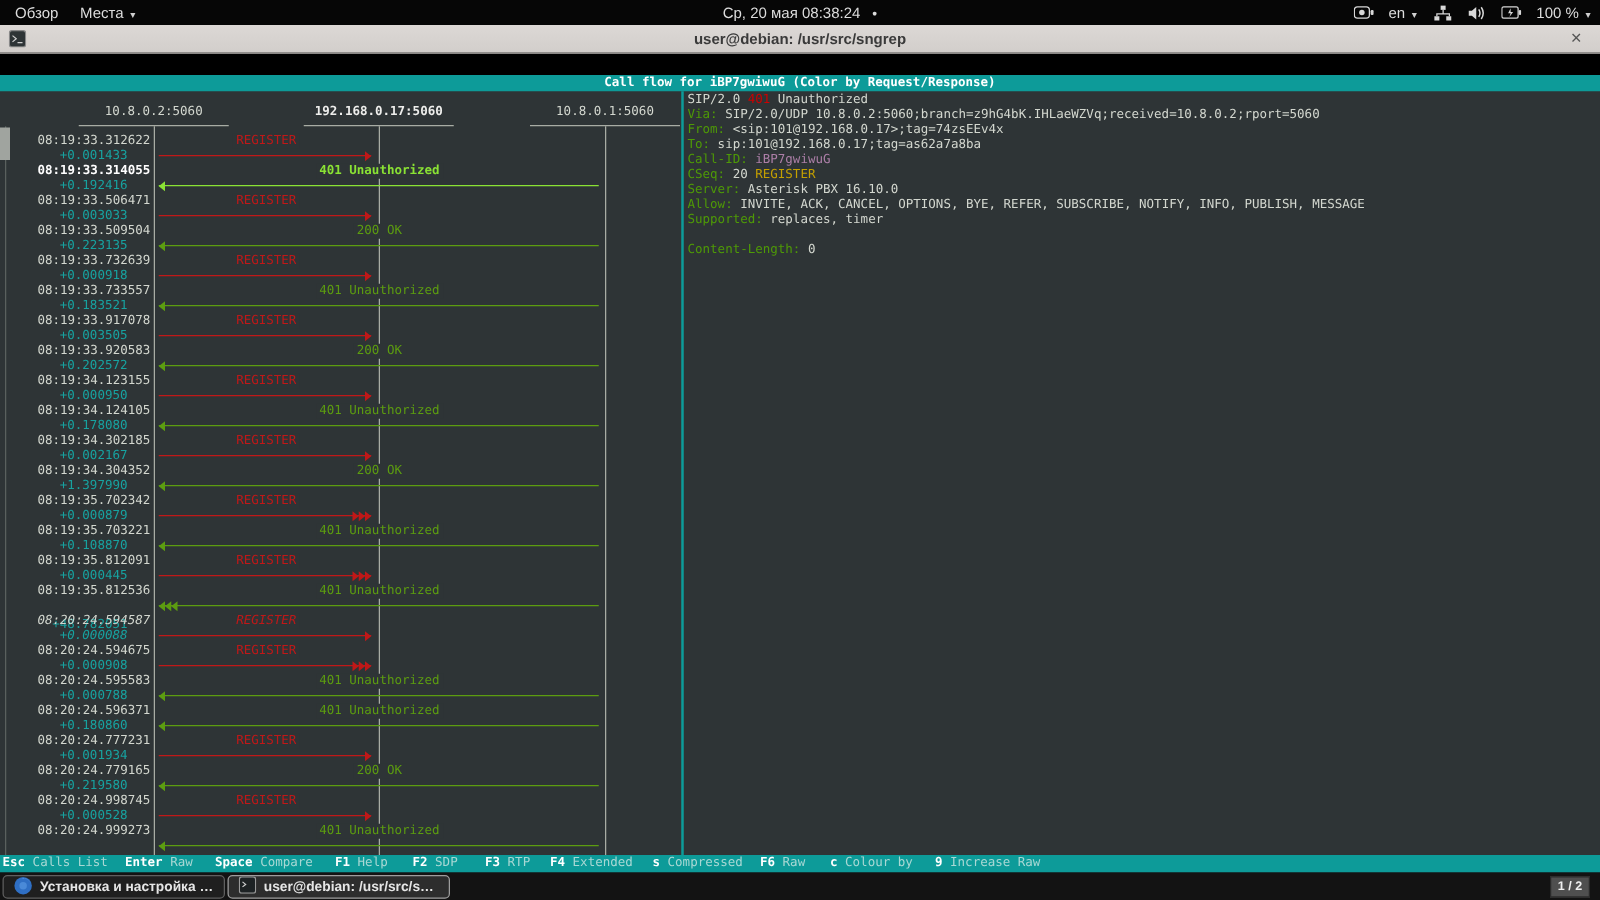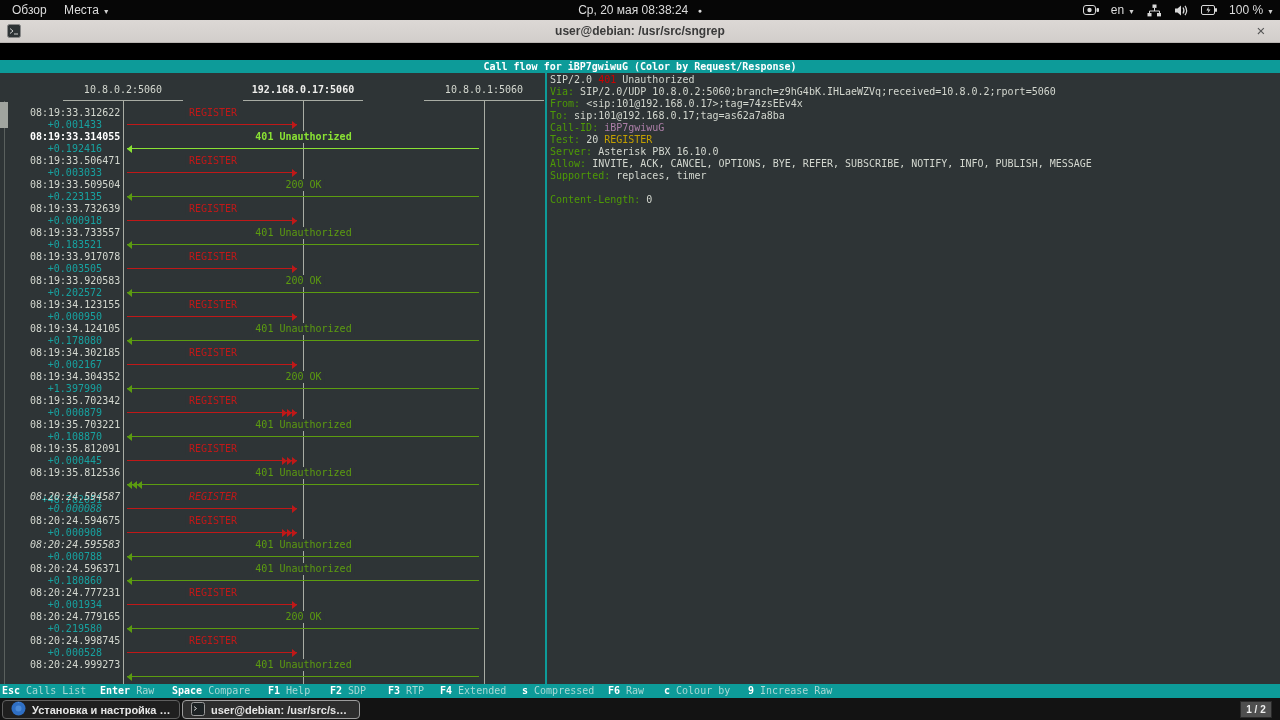--- a/index.html
+++ b/index.html
@@ -319,21 +319,21 @@
           <div class="msg-delta" style="top: 12px;">+0.000908</div>
           <div class="msg-label lbl-req" style="left: 213px; top: 0px;">REGISTER</div>
           <div class="arrow" style="left: 127px; width: 170px; top: 13px;">
             <div class="shaft" style="background: rgb(192, 24, 24);"></div>
             <div class="head" style="border-left: 5px solid rgb(192, 24, 24); right: 0px;"></div>
             <div class="head" style="border-left: 5px solid rgb(192, 24, 24); right: 5px;"></div>
             <div class="head" style="border-left: 5px solid rgb(192, 24, 24); right: 10px;"></div>
           </div>
         </div>
         <div style="position: absolute; left: 0px; top: 466px; width: 545px; height: 24px;">
-          <div class="msg-time" style="top: 0px; font-style: italic;">08:20:24.595583</div>
+          <div class="msg-time" style="top: 0px;">08:20:24.595583</div>
           <div class="msg-delta" style="top: 12px;">+0.000788</div>
           <div class="msg-label lbl-ok" style="left: 303.5px; top: 0px;">401 Unauthorized</div>
           <div class="arrow" style="left: 127px; width: 352px; top: 13px;">
             <div class="shaft" style="background: rgb(92, 156, 16);"></div>
             <div class="head" style="border-right: 5px solid rgb(92, 156, 16); left: 0px;"></div>
           </div>
         </div>
         <div style="position: absolute; left: 0px; top: 490px; width: 545px; height: 24px;">
           <div class="msg-time" style="top: 0px;">08:20:24.596371</div>
           <div class="msg-delta" style="top: 12px;">+0.180860</div>
@@ -379,21 +379,21 @@
           </div>
         </div>
       </div>
     <div id="vsep"></div>
     <div id="detail">
         <div class="dline" style="top: 1px;"><span class="c-fg">SIP/2.0 </span><span class="c-red">401</span><span class="c-fg"> Unauthorized</span></div>
         <div class="dline" style="top: 13px;"><span class="c-key">Via: </span><span class="c-fg">SIP/2.0/UDP 10.8.0.2:5060;branch=z9hG4bK.IHLaeWZVq;received=10.8.0.2;rport=5060</span></div>
         <div class="dline" style="top: 25px;"><span class="c-key">From: </span><span class="c-fg">&lt;sip:101@192.168.0.17&gt;;tag=74zsEEv4x</span></div>
         <div class="dline" style="top: 37px;"><span class="c-key">To: </span><span class="c-fg">sip:101@192.168.0.17;tag=as62a7a8ba</span></div>
         <div class="dline" style="top: 49px;"><span class="c-key">Call-ID: </span><span class="c-mag">iBP7gwiwuG</span></div>
-        <div class="dline" style="top: 61px;"><span class="c-key">Test: </span><span class="c-fg">20 </span><span class="c-yel">REGISTER</span></div>
+        <div class="dline" style="top: 61px;"><span class="c-key">CSeq: </span><span class="c-fg">20 </span><span class="c-yel">REGISTER</span></div>
         <div class="dline" style="top: 73px;"><span class="c-key">Server: </span><span class="c-fg">Asterisk PBX 16.10.0</span></div>
         <div class="dline" style="top: 85px;"><span class="c-key">Allow: </span><span class="c-fg">INVITE, ACK, CANCEL, OPTIONS, BYE, REFER, SUBSCRIBE, NOTIFY, INFO, PUBLISH, MESSAGE</span></div>
         <div class="dline" style="top: 97px;"><span class="c-key">Supported: </span><span class="c-fg">replaces, timer</span></div>
         <div class="dline" style="top: 121px;"><span class="c-key">Content-Length: </span><span class="c-fg">0</span></div>
       </div>
     <div id="keybar">
         <div class="kb" style="left: 2px;"><b>Esc</b><span> Calls List</span></div>
         <div class="kb" style="left: 100px;"><b>Enter</b><span> Raw</span></div>
         <div class="kb" style="left: 172px;"><b>Space</b><span> Compare</span></div>
         <div class="kb" style="left: 268px;"><b>F1</b><span> Help</span></div>

